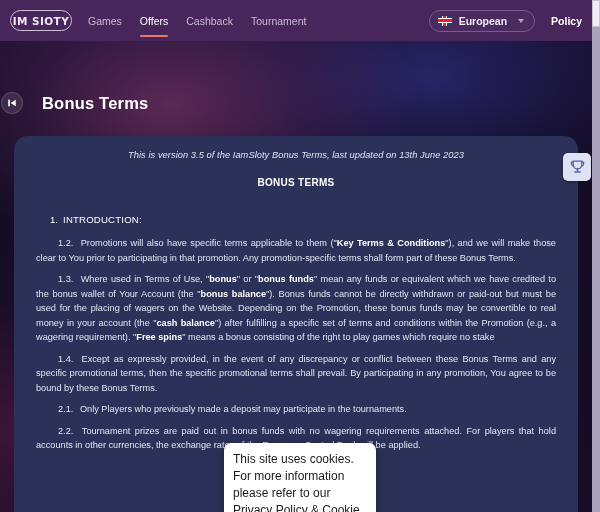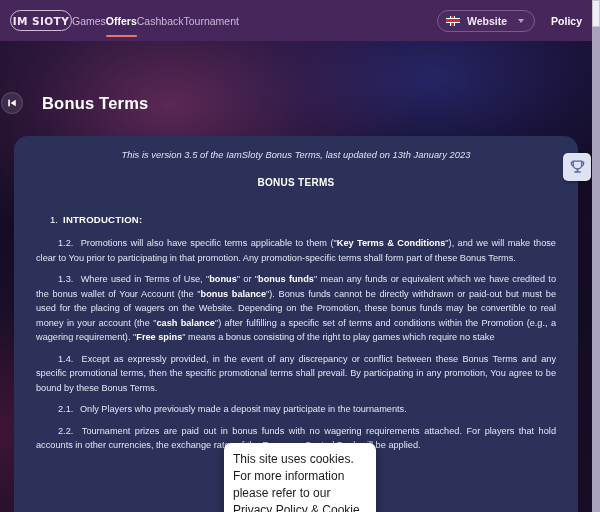--- a/index.html
+++ b/index.html
@@ -58,36 +58,37 @@
     font-size: 10.5px;
     font-weight: 700;
     letter-spacing: 0.4px;
     color: #efe7f3;
     font-family: "DejaVu Sans", sans-serif;
   }
 
   #navlinks {
     display: flex;
     align-items: center;
-    gap: 0;
+    gap: 18px;
+    margin-left: 16px;
     height: 34px;
   }
   .navlink {
     font-size: 10.5px;
     color: #cbb8d6;
     position: relative;
     height: 41px;
     display: flex;
     align-items: center;
     cursor: pointer;
     white-space: nowrap;
   }
   .navlink.active {
     color: #ffffff;
-    font-weight: 700;
+    font-weight: 400;
   }
   .navlink.active::after {
     content: "";
     position: absolute;
     left: 0; right: 0;
     bottom: 4px;
     height: 2.5px;
     border-radius: 2px;
     background: #e8776c;
   }
@@ -223,21 +224,21 @@
     letter-spacing: 0.3px;
     margin-bottom: 26px;
   }
   .section-head {
     font-size: 9.6px;
     color: #ffffff;
     margin-bottom: 11px;
     padding-left: 14px;
   }
   .section-head .num { font-weight: 400; }
-  .section-head .txt { font-weight: 700; letter-spacing: 0.2px; margin-left: 5px; text-align: right; }
+  .section-head .txt { font-weight: 400; letter-spacing: 0.2px; margin-left: 5px; text-align: right; }
 
   .clause {
     font-size: 9.2px;
     line-height: 1.58;
     color: #e2e6f4;
     text-align: justify;
     text-indent: 22px;
     margin-bottom: 7px;
   }
   .clause b { font-weight: 700; color: #ffffff; }
@@ -320,21 +321,21 @@
     <div id="navlinks">
       <div class="navlink">Games</div>
       <div class="navlink active">Offers</div>
       <div class="navlink">Cashback</div>
       <div class="navlink">Tournament</div>
     </div>
 
     <div id="navright">
       <div id="langbox">
         <span class="flag"></span>
-        <span id="langlabel">Website</span>
+        <span id="langlabel">European</span>
         <span class="chev"></span>
       </div>
       <div id="login">Policy</div>
     </div>
   </div>
 
   <div id="titlerow">
     <div id="backbtn">
       <svg width="10" height="10" viewBox="0 0 12 12" aria-hidden="true">
         <rect x="1.5" y="2" width="1.9" height="8" fill="#ffffff"></rect>
@@ -350,21 +351,21 @@
       <path d="M6 4.5H3.4v2.1a3.3 3.3 0 0 0 3.3 3.3" fill="none" stroke="#5a63a8" stroke-width="1.7"></path>
       <path d="M18 4.5h2.6v2.1a3.3 3.3 0 0 1-3.3 3.3" fill="none" stroke="#5a63a8" stroke-width="1.7"></path>
       <rect x="10.8" y="13.4" width="2.4" height="4" fill="#5a63a8"></rect>
       <rect x="7.4" y="17.2" width="9.2" height="2.3" rx="0.6" fill="#5a63a8"></rect>
     </svg>
   </div>
 
   <div id="panel">
     <div id="panel-inner">
 
-      <div class="version-line">This is version 3.5 of the IamSloty Bonus Terms, last updated on 13th January 2023</div>
+      <div class="version-line">This is version 3.5 of the IamSloty Bonus Terms, last updated on 13th June 2023</div>
       <div class="doc-title">BONUS TERMS</div>
 
       <div id="sections-host">
           <div class="section-head"><span class="num">1.</span><span class="txt">INTRODUCTION:</span></div>
           <p class="clause"><span class="cnum">1.2. </span><span>Promotions will also have specific terms applicable to them ("</span><b>Key Terms &amp; Conditions</b><span>"), and we will make those clear to You prior to participating in that promotion. Any promotion-specific terms shall form part of these Bonus Terms.</span></p>
           <p class="clause"><span class="cnum">1.3. </span><span>Where used in Terms of Use, "</span><b>bonus</b><span>" or "</span><b>bonus funds</b><span>" mean any funds or equivalent which we have credited to the bonus wallet of Your Account (the "</span><b>bonus balance</b><span>"). Bonus funds cannot be directly withdrawn or paid-out but must be used for the placing of wagers on the Website. Depending on the Promotion, these bonus funds may be convertible to real money in your account (the "</span><b>cash balance</b><span>") after fulfilling a specific set of terms and conditions within the Promotion (e.g., a wagering requirement). "</span><b>Free spins</b><span>" means a bonus consisting of the right to play games which require no stake</span></p>
           <p class="clause"><span class="cnum">1.4. </span><span>Except as expressly provided, in the event of any discrepancy or conflict between these Bonus Terms and any specific promotional terms, then the specific promotional terms shall prevail. By participating in any promotion, You agree to be bound by these Bonus Terms.</span></p>
           <p class="clause"><span class="cnum">2.1. </span><span>Only Players who previously made a deposit may participate in the tournaments.</span></p>
           <p class="clause"><span class="cnum">2.2. </span><span>Tournament prizes are paid out in bonus funds with no wagering requirements attached. For players that hold accounts in other currencies, the exchange rates of the European Central Bank will be applied.</span></p>
         </div>

